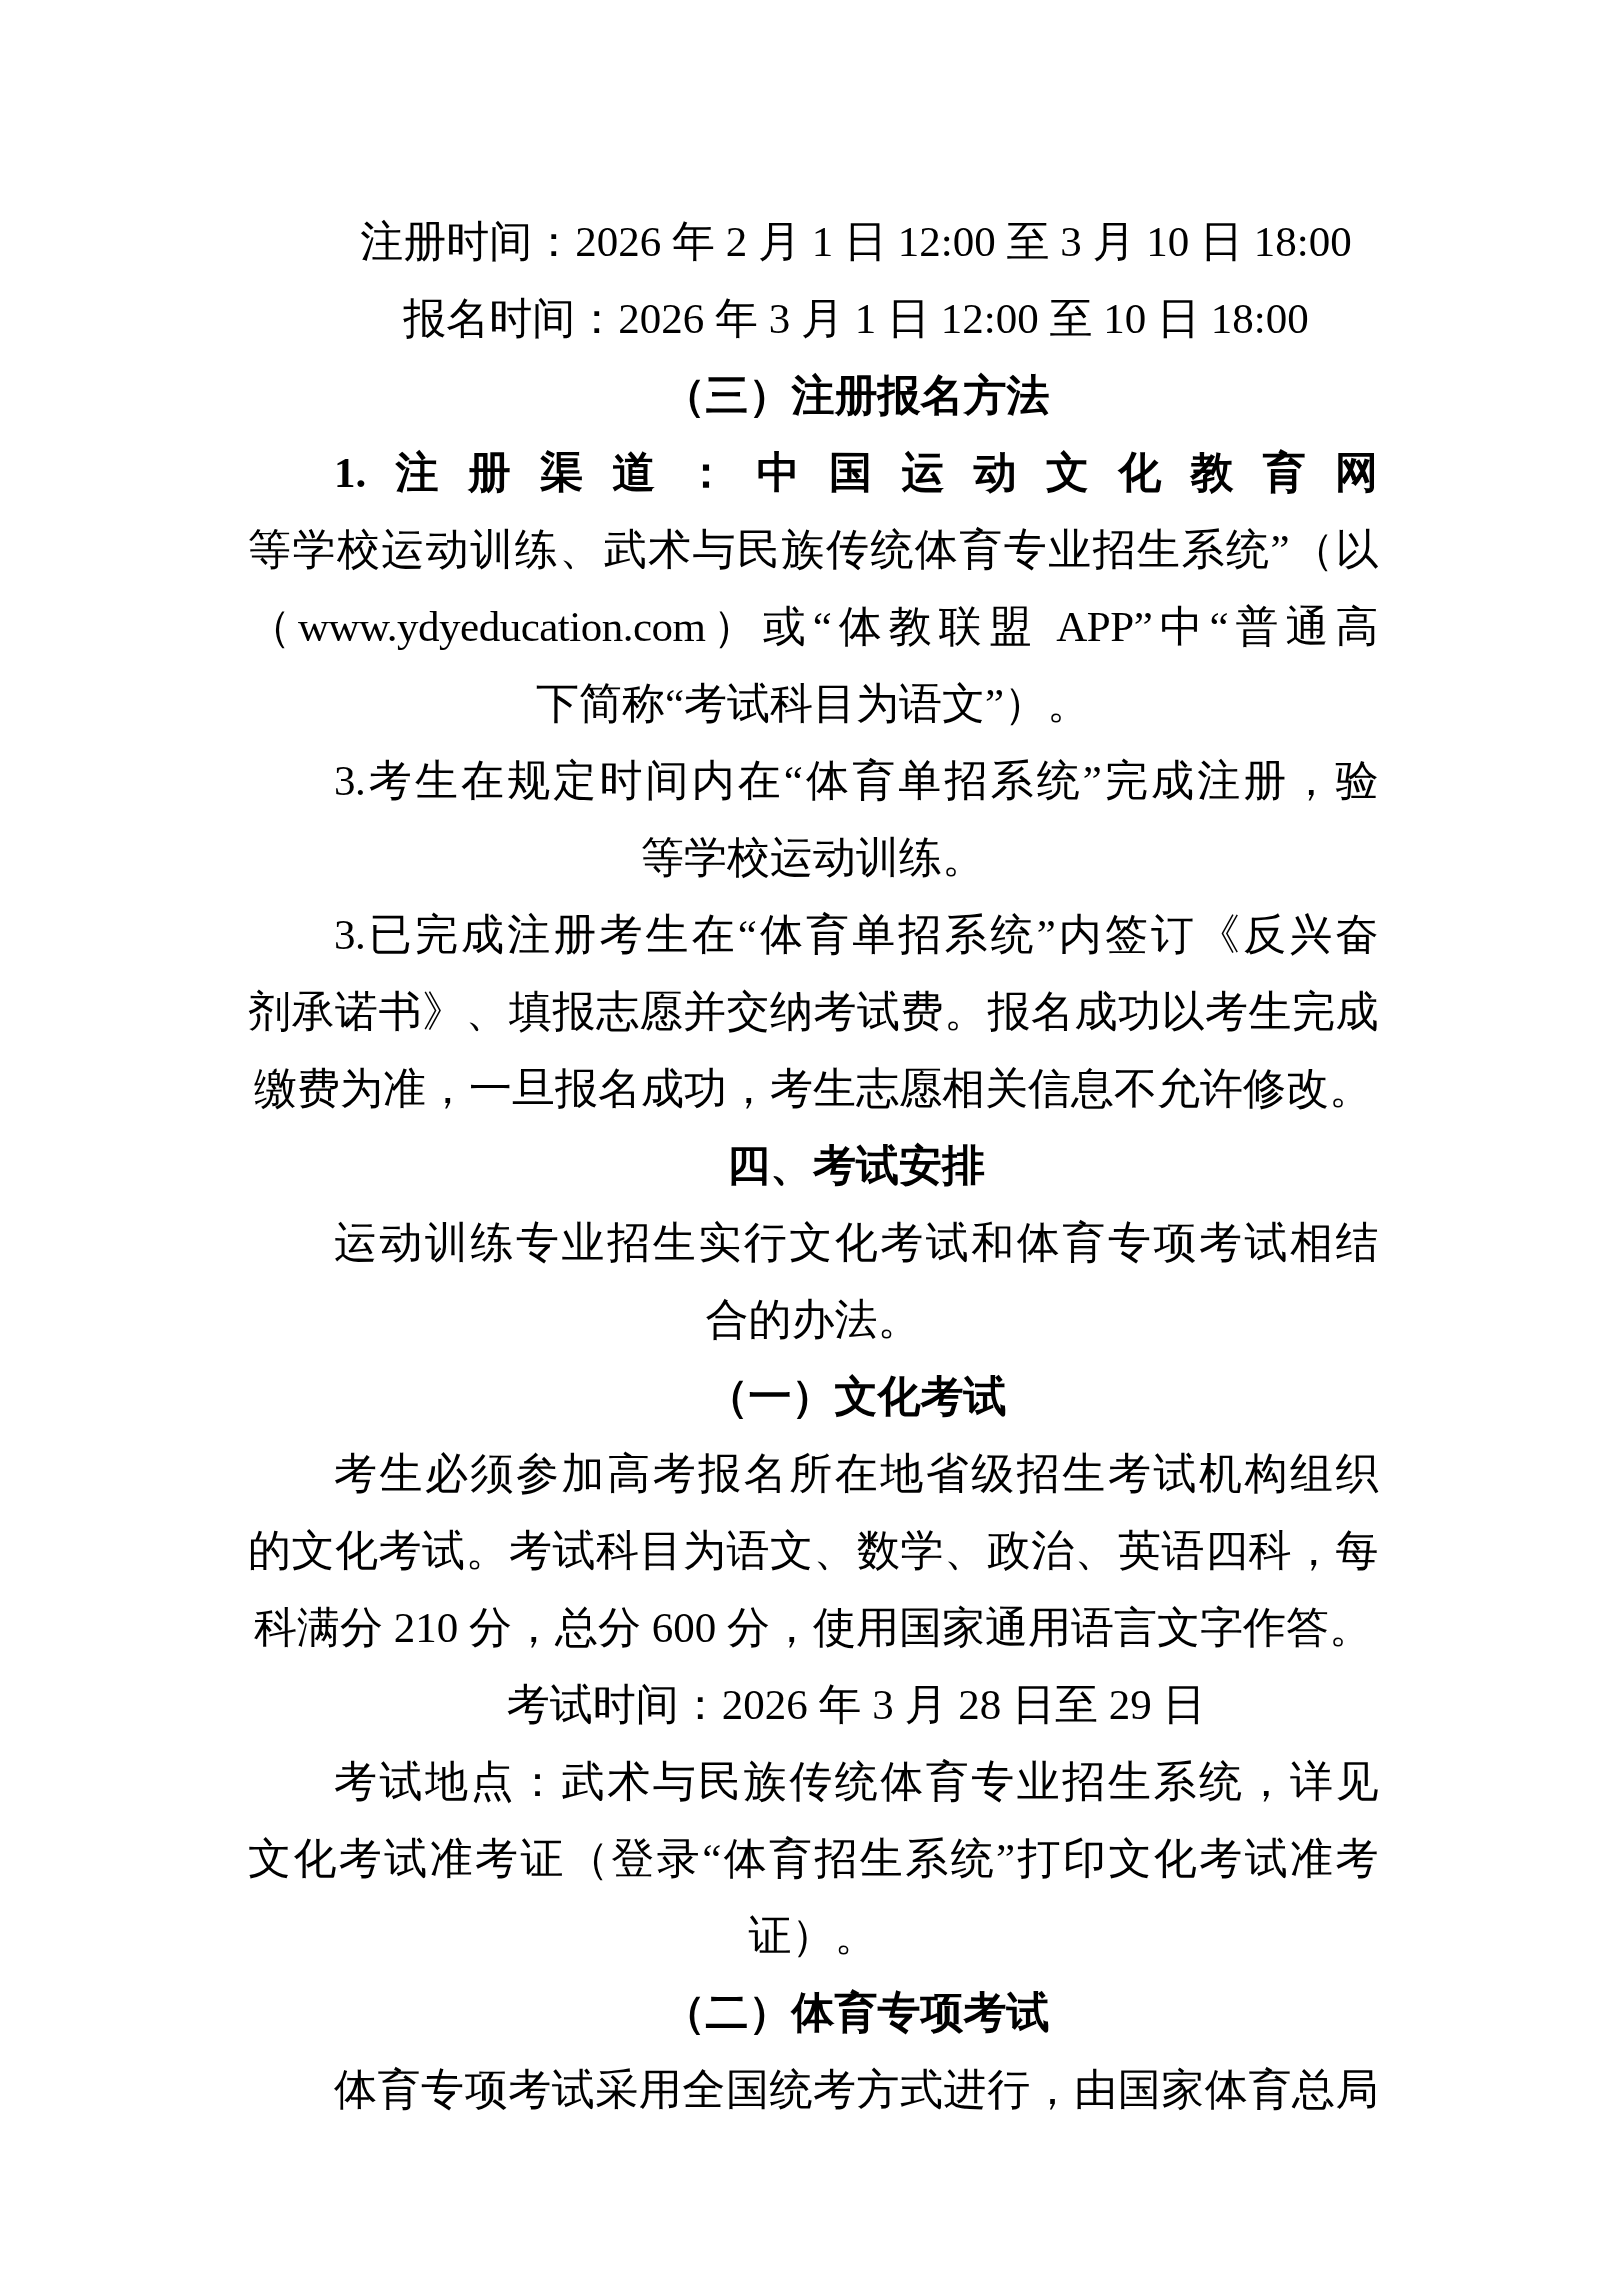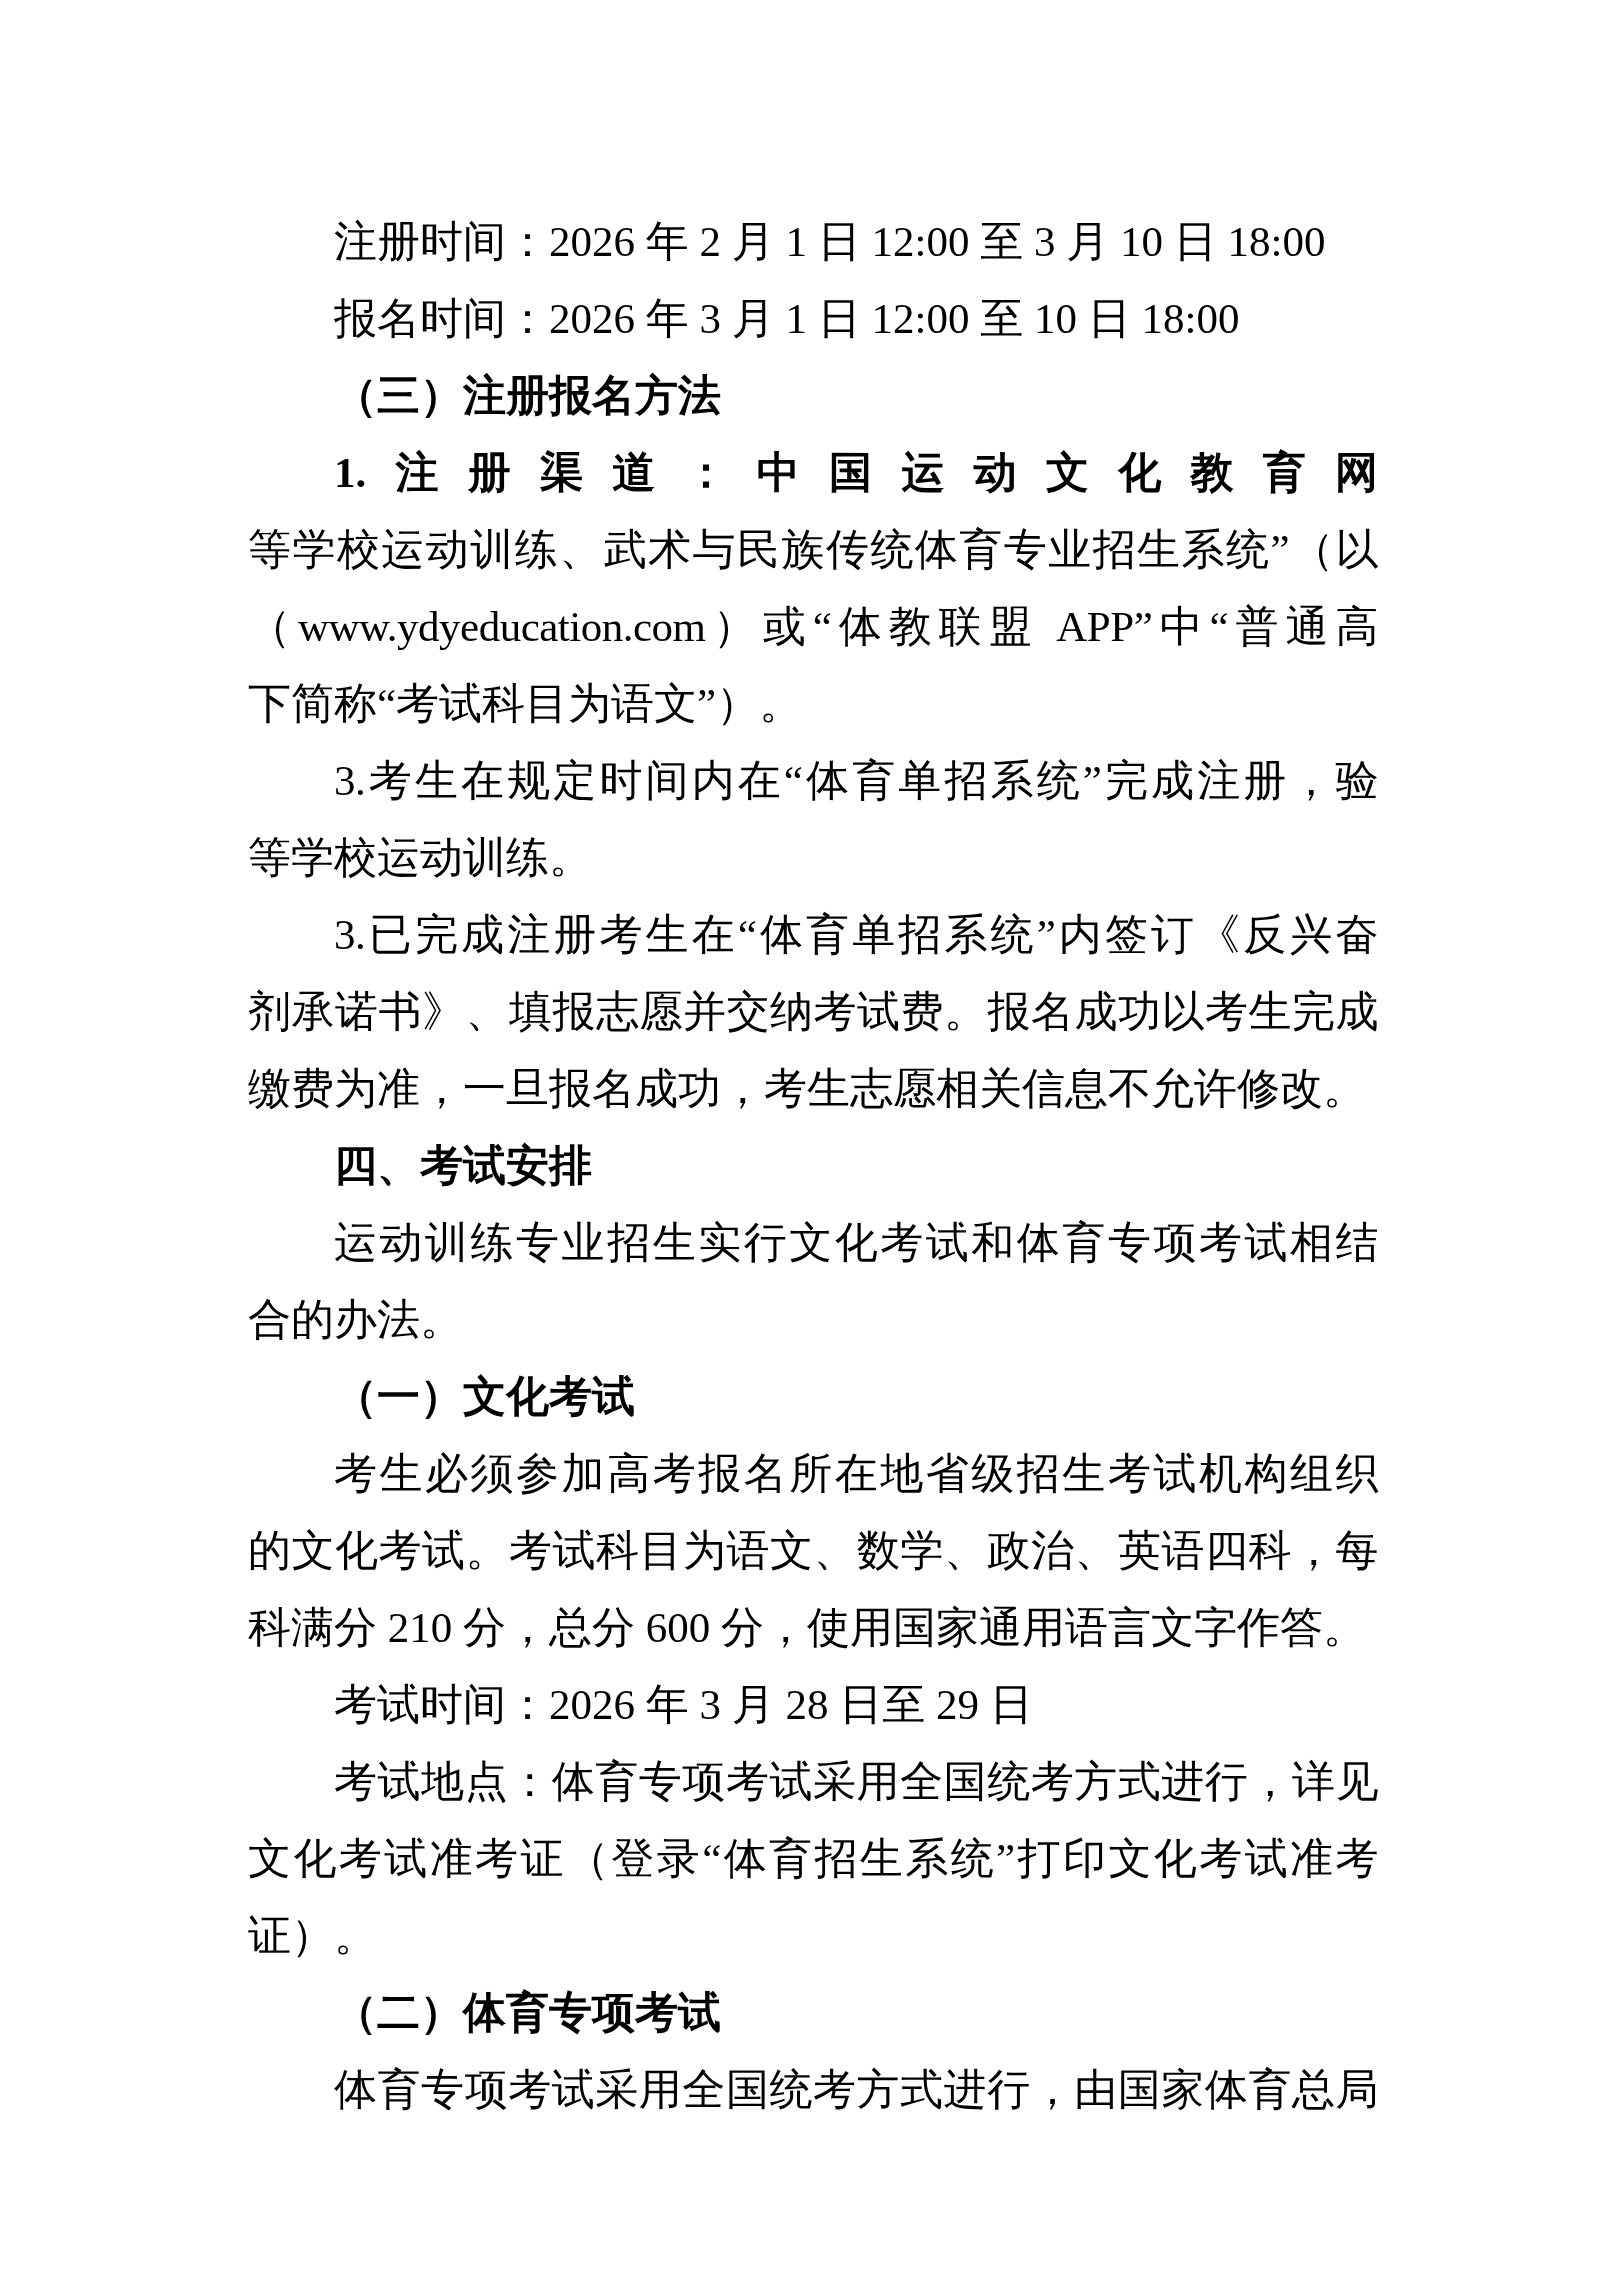--- a/index.html
+++ b/index.html
@@ -29,21 +29,21 @@
     font-family: "Liberation Serif", "DejaVu Serif", serif;
     font-size: 43px;
     line-height: 77px;
     color: #000000;
     font-weight: 400;
   }
   .line {
     height: 77px;
     overflow: visible;
     white-space: nowrap;
-    text-align: left;
+    text-align: center;
   }
   .line.indent {
     text-indent: 2em;
   }
   
   .line.fill {
     white-space: normal;
     letter-spacing: -0.5px;
     text-align: justify;
     text-align-last: justify;
@@ -85,20 +85,20 @@
       <div class="line fill">剂承诺书》、填报志愿并交纳考试费。报名成功以考生完成</div>
       <div class="line">缴费为准，一旦报名成功，考生志愿相关信息不允许修改。</div>
       <div class="line indent heading-hei">四、考试安排</div>
       <div class="line indent fill">运动训练专业招生实行文化考试和体育专项考试相结</div>
       <div class="line">合的办法。</div>
       <div class="line indent heading-kai">（一）文化考试</div>
       <div class="line indent fill">考生必须参加高考报名所在地省级招生考试机构组织</div>
       <div class="line fill">的文化考试。考试科目为语文、数学、政治、英语四科，每</div>
       <div class="line">科满分 210 分，总分 600 分，使用国家通用语言文字作答。</div>
       <div class="line indent">考试时间：2026 年 3 月 28 日至 29 日</div>
-      <div class="line indent fill">考试地点：体育专项考试采用全国统考方式进行，详见</div>
+      <div class="line indent fill">考试地点：武术与民族传统体育专业招生系统，详见</div>
       <div class="line fill">文化考试准考证（登录“体育招生系统”打印文化考试准考</div>
       <div class="line">证）。</div>
       <div class="line indent heading-kai">（二）体育专项考试</div>
       <div class="line indent fill">体育专项考试采用全国统考方式进行，由国家体育总局</div>
     </div>
 </div>
 
 
 </body></html>

